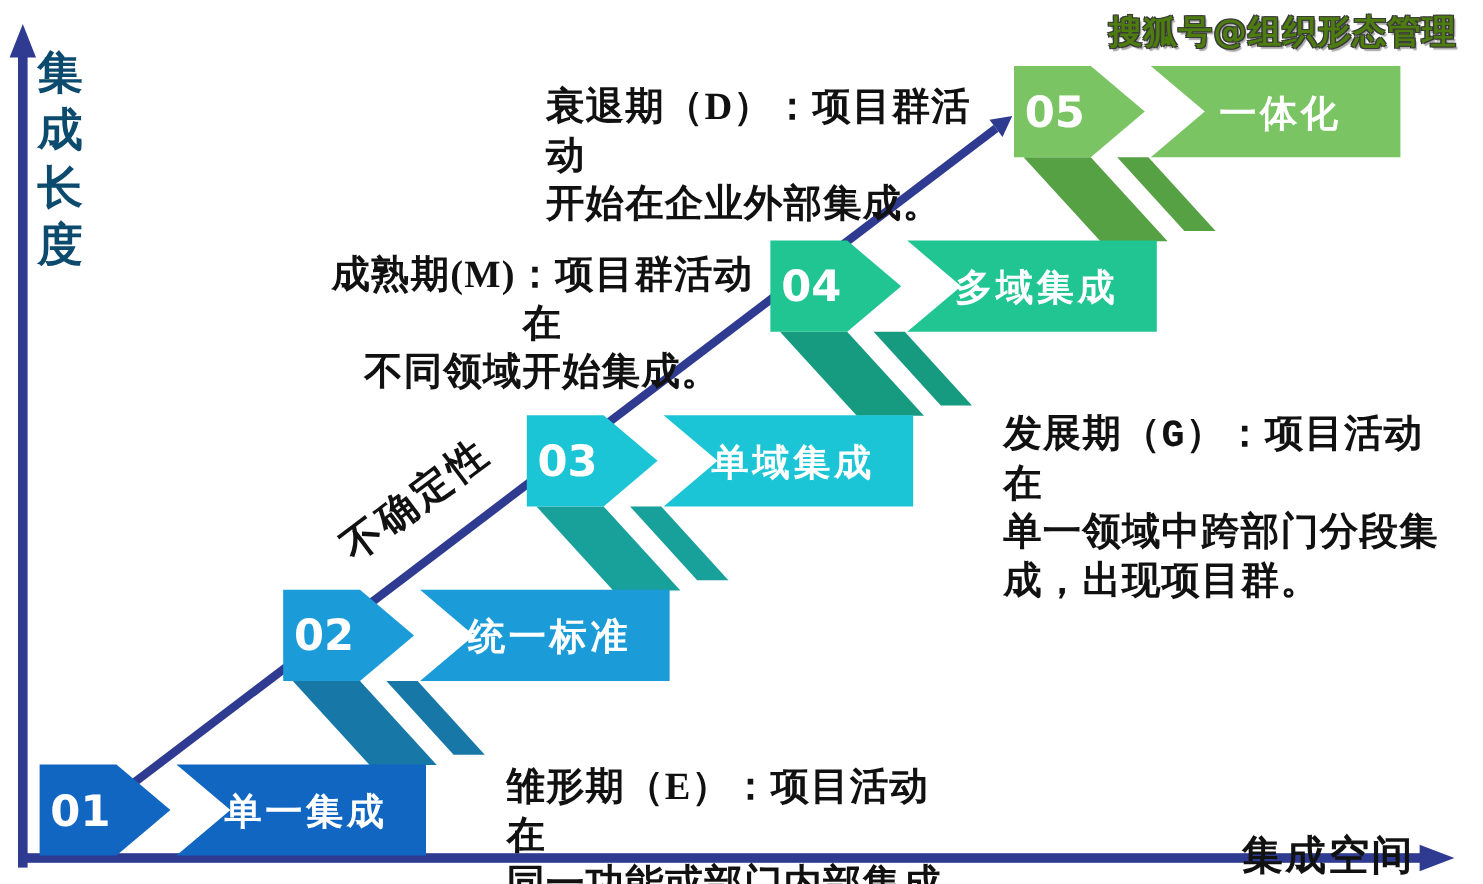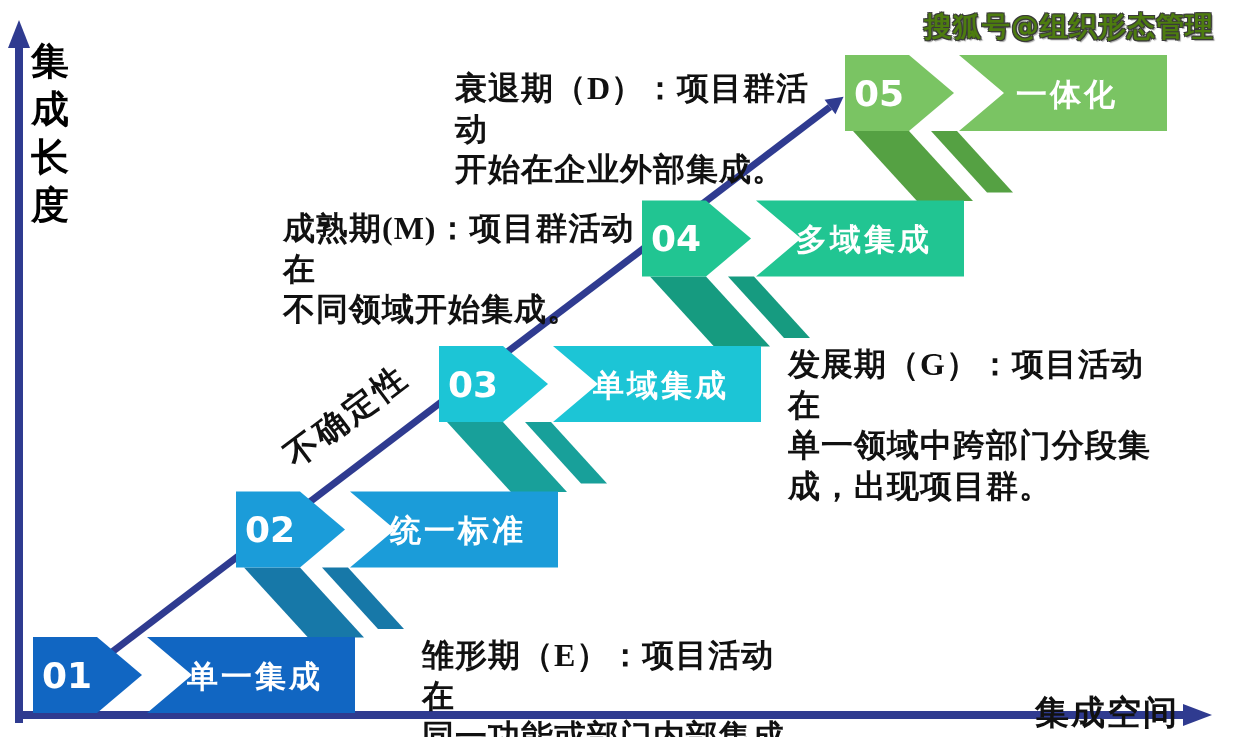--- a/index.html
+++ b/index.html
@@ -17,28 +17,28 @@
     font-family:"DejaVu Sans", sans-serif; font-weight:700; font-size:31px;
     fill:#ffffff; text-anchor:middle; letter-spacing:3px;
   }
 
   .annotation {
     position:absolute; color:#111111; font-size:32px; font-weight:700;
     line-height:1.27; letter-spacing:1px; white-space:pre-line; width:372px;
     font-family:"Liberation Serif", serif;
   }
   .ann-d { left:455px; top:68px;  }
-  .ann-m { left:283px; top:208px; }
-  .ann-g { left:788px; top:344px; }
+  .ann-m { left:266px; top:208px;text-align:center; }
+  .ann-g { left:836px; top:344px;font-family:Liberation Mono, monospace; }
   .ann-s { left:592px; top:497px; }
   .ann-e { left:378px; top:635px;margin-left:44px; }
 
   .y-axis-label {
     position:absolute; left:31px; top:38px; width:42px;
-    font-size:38px; font-weight:700; color:#000000; line-height:1.26;
+    font-size:38px; font-weight:700; color:#0c4a6e; line-height:1.26;
     word-break:break-all;
   }
   .x-axis-label {
     position:absolute; left:1035px; top:658px; width:190px;
     font-size:34px; font-weight:700; color:#111111; letter-spacing:2px;margin-top:32px;
   }
   .uncertainty {
     position:absolute; left:272px; top:386px; width:170px;
     font-size:33px; font-weight:700; color:#111111; letter-spacing:3px;
     transform:rotate(-37deg); transform-origin:50% 50%;

